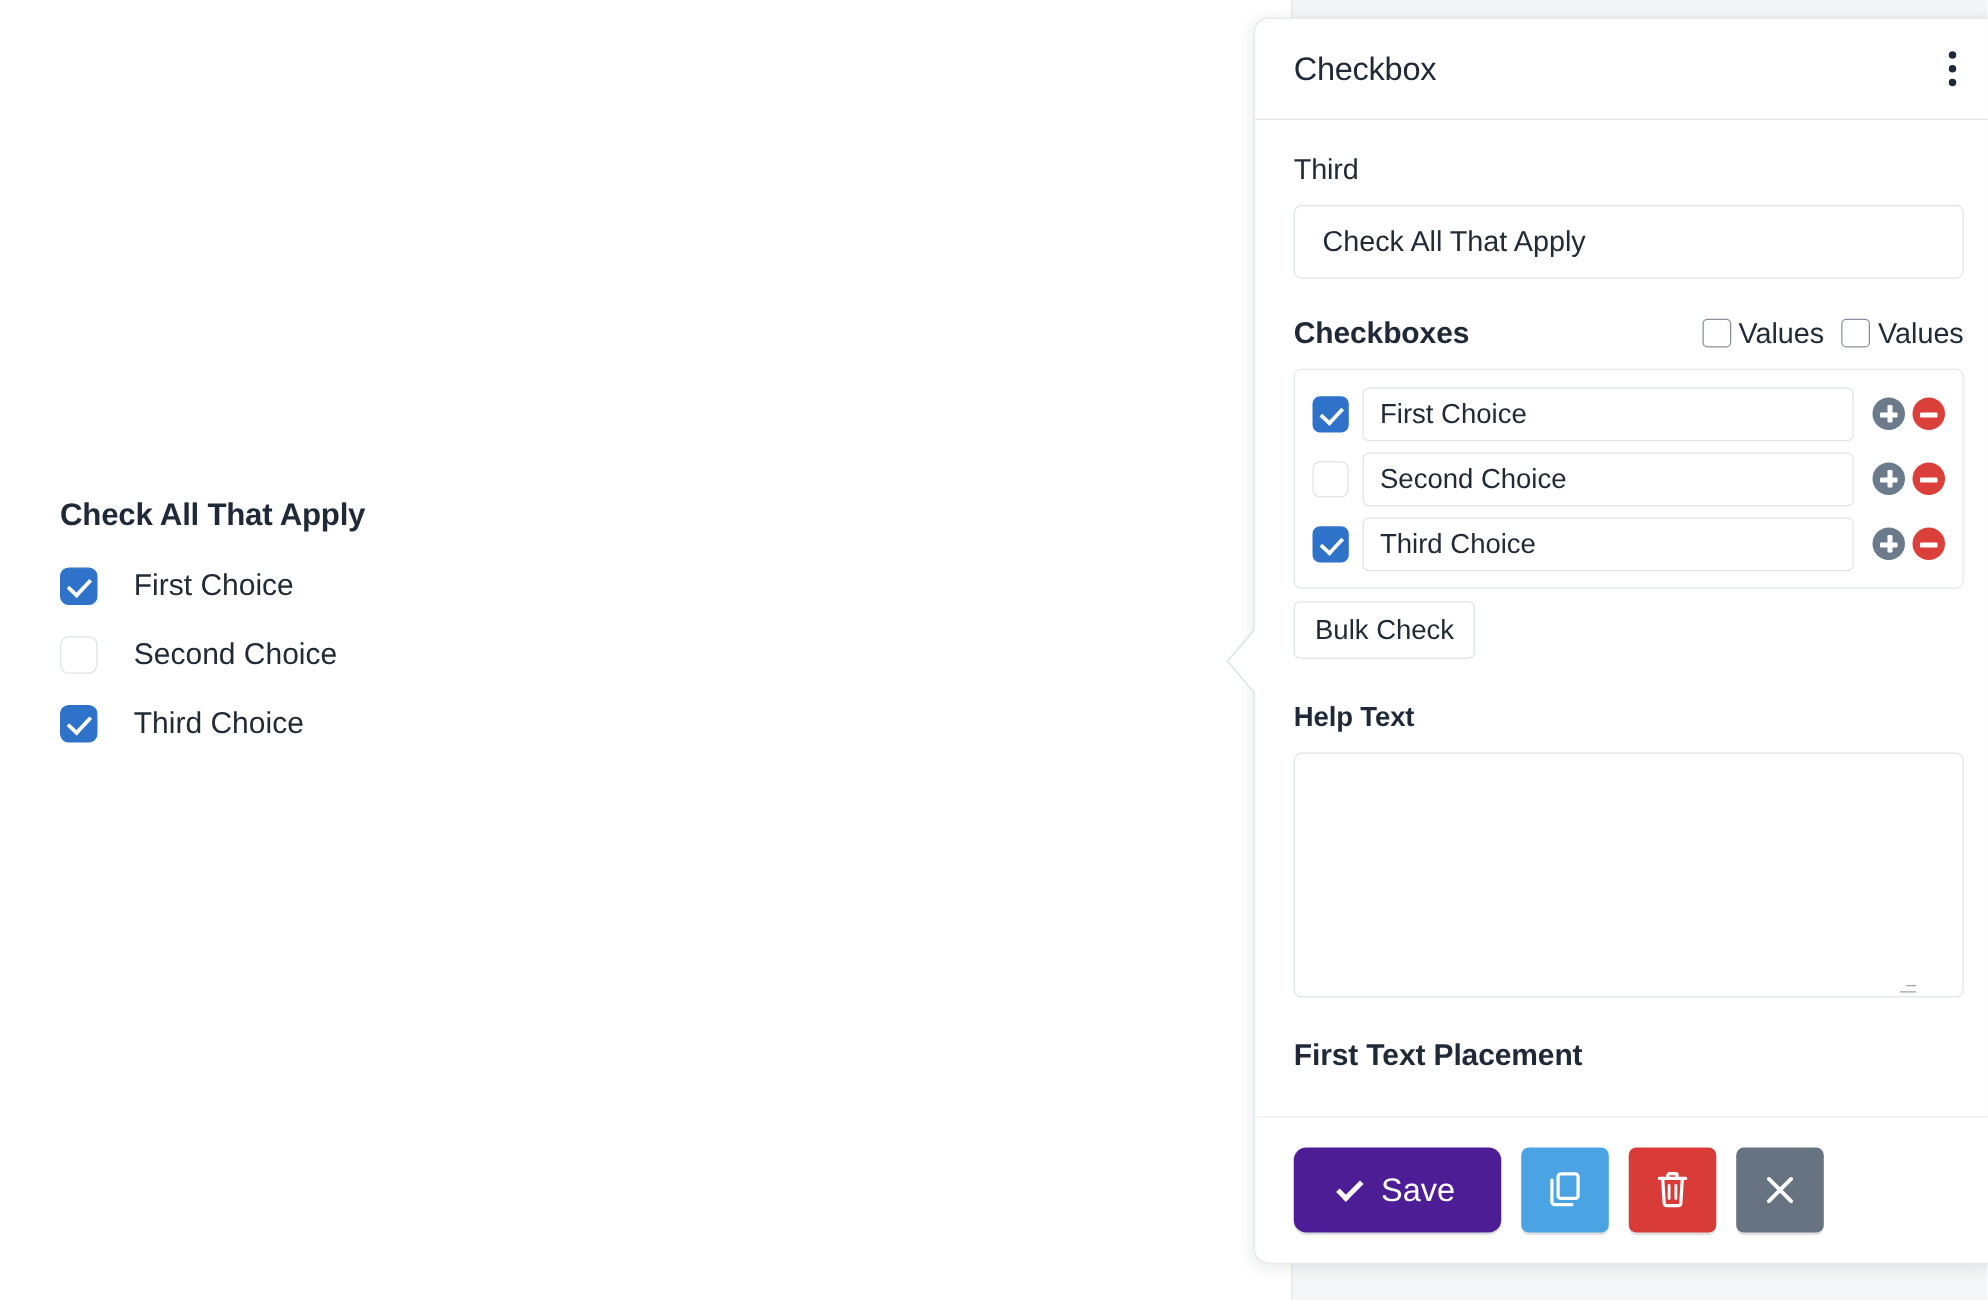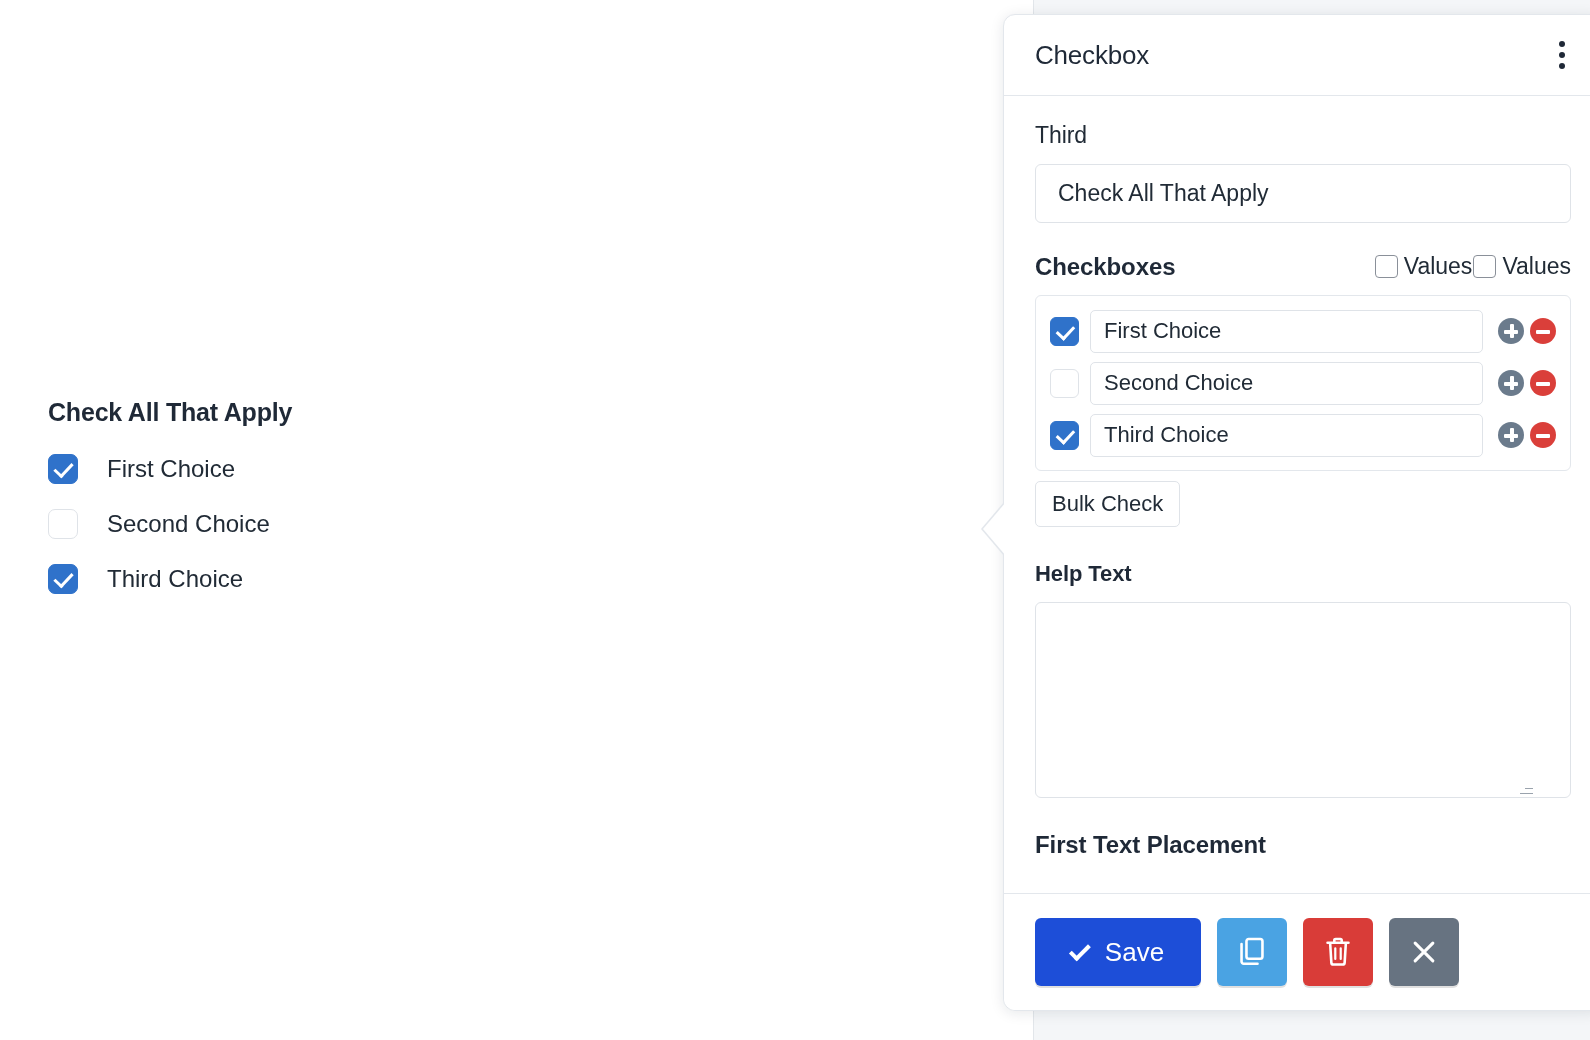--- a/index.html
+++ b/index.html
@@ -180,21 +180,21 @@
   }
   .section-title {
     font-size: 24px;
     font-weight: bold;
     color: #1f2937;
     letter-spacing: -0.1px;
   }
   .toggle-group {
     display: flex;
     align-items: center;
-    gap: 1px;
+    gap: 14px;
   }
   .toggle-item {
     display: flex;
     align-items: center;
     gap: 6px;
     cursor: pointer;
   }
   .sq-box {
     width: 23px; height: 23px;
     border: 1.6px solid #8a9099;
@@ -369,26 +369,27 @@
     border-radius: 6px;
     cursor: pointer;
     display: flex;
     align-items: center;
     justify-content: center;
     font-family: "Liberation Sans", sans-serif;
     height: 68px;
     box-shadow: 0 2px 0 rgba(0,0,0,0.12);
   }
   .btn-save {
-    background: #1d4ed8;
+    background: #4c1d95;
     color: #ffffff;
     font-size: 26px;
     padding: 0 30px;
     min-width: 166px;
     gap: 13px;
+    border-radius: 10px;
   }
   .btn-icon {
     width: 70px;
   }
   .btn-copy   { background: #4aa3e3; }
   .btn-delete { background: #d93c38; }
   .btn-close  { background: #677381; }
 
   .check-glyph {
     display: inline-block;

